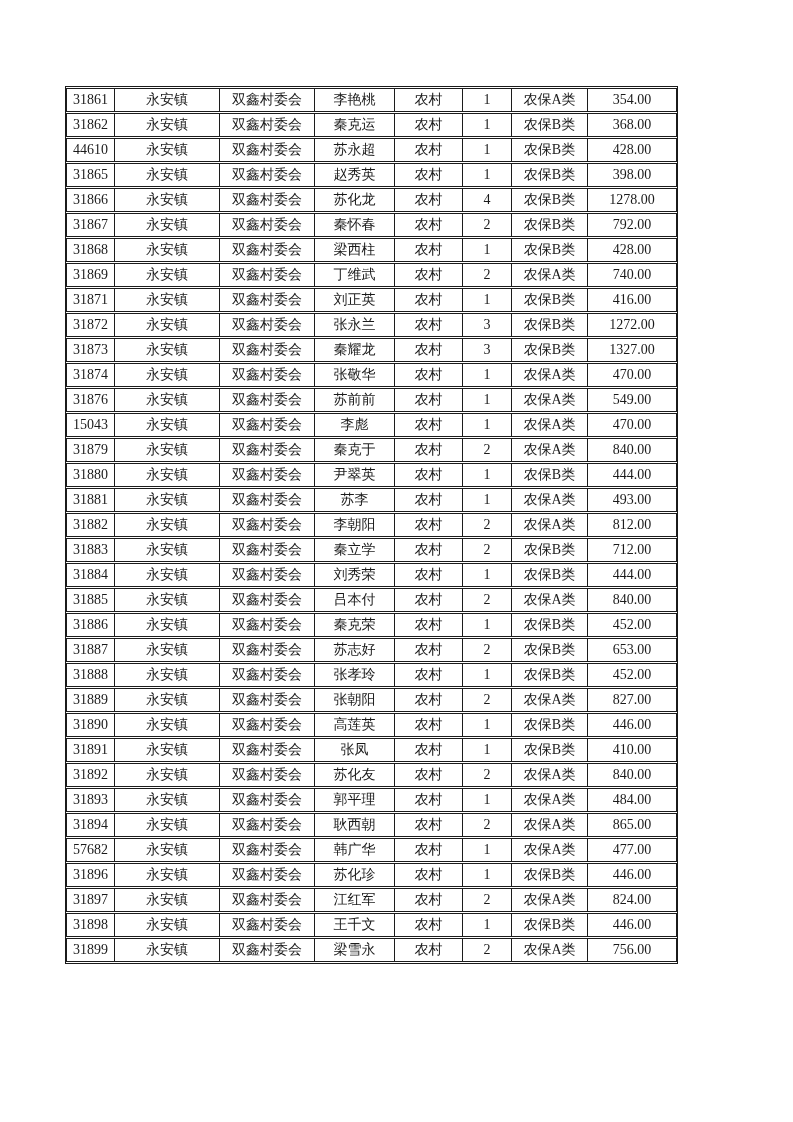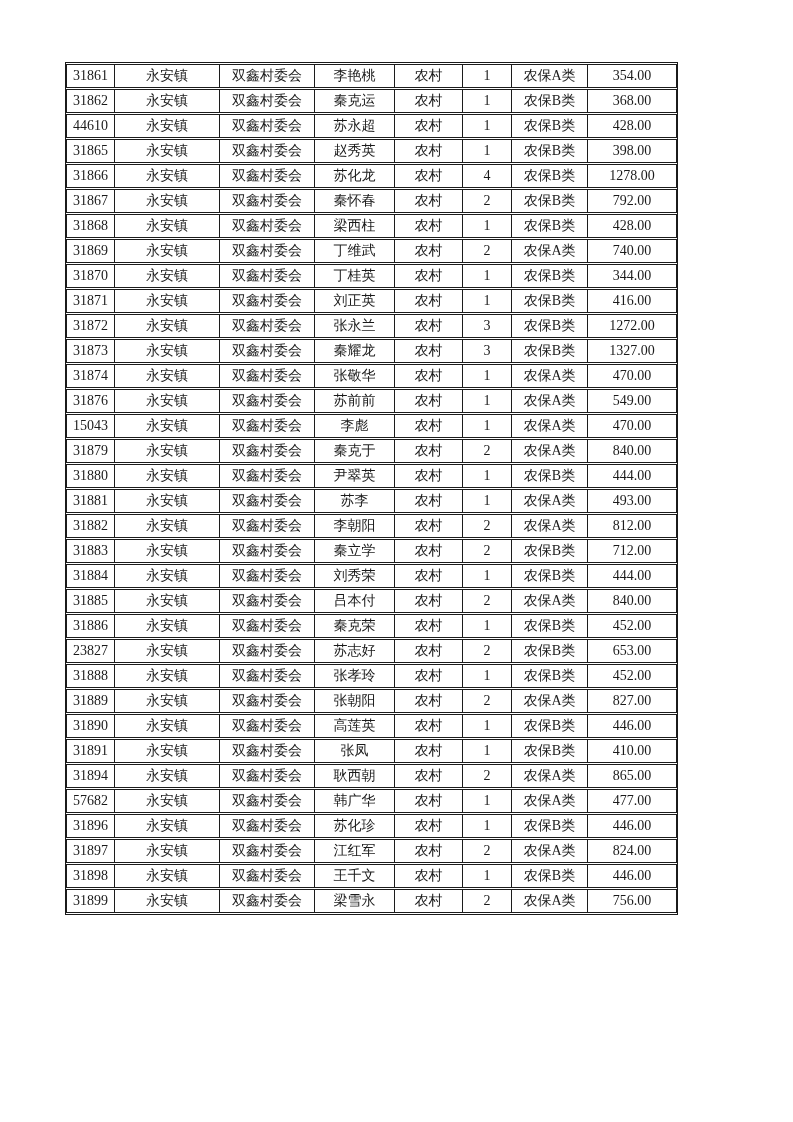--- a/index.html
+++ b/index.html
@@ -11,21 +11,21 @@
     width: 793px;
     height: 1122px;
     position: relative;
     font-family: "Liberation Serif", "DejaVu Serif", serif;
   }
   * { box-sizing: border-box; }
 
   .table-wrap {
     position: absolute;
     left: 65px;
-    top: 62px;
+    top: 86px;
     border: 1px solid #1a1a1a;
   }
 
   table.data-table {
     border-collapse: separate;
     border-spacing: 0 1px;
     table-layout: fixed;
     width: 611px;
   }
 
@@ -145,30 +145,20 @@
           <td>31869</td>
           <td>永安镇</td>
           <td>双鑫村委会</td>
           <td>丁维武</td>
           <td>农村</td>
           <td>2</td>
           <td>农保A类</td>
           <td>740.00</td>
         </tr>
         <tr>
-          <td>31870</td>
-          <td>永安镇</td>
-          <td>双鑫村委会</td>
-          <td>丁桂英</td>
-          <td>农村</td>
-          <td>1</td>
-          <td>农保B类</td>
-          <td>344.00</td>
-        </tr>
-        <tr>
           <td>31871</td>
           <td>永安镇</td>
           <td>双鑫村委会</td>
           <td>刘正英</td>
           <td>农村</td>
           <td>1</td>
           <td>农保B类</td>
           <td>416.00</td>
         </tr>
         <tr>
@@ -295,21 +285,21 @@
           <td>31886</td>
           <td>永安镇</td>
           <td>双鑫村委会</td>
           <td>秦克荣</td>
           <td>农村</td>
           <td>1</td>
           <td>农保B类</td>
           <td>452.00</td>
         </tr>
         <tr>
-          <td>23827</td>
+          <td>31887</td>
           <td>永安镇</td>
           <td>双鑫村委会</td>
           <td>苏志好</td>
           <td>农村</td>
           <td>2</td>
           <td>农保B类</td>
           <td>653.00</td>
         </tr>
         <tr>
           <td>31888</td>
@@ -343,20 +333,40 @@
         </tr>
         <tr>
           <td>31891</td>
           <td>永安镇</td>
           <td>双鑫村委会</td>
           <td>张凤</td>
           <td>农村</td>
           <td>1</td>
           <td>农保B类</td>
           <td>410.00</td>
+        </tr>
+        <tr>
+          <td>31892</td>
+          <td>永安镇</td>
+          <td>双鑫村委会</td>
+          <td>苏化友</td>
+          <td>农村</td>
+          <td>2</td>
+          <td>农保A类</td>
+          <td>840.00</td>
+        </tr>
+        <tr>
+          <td>31893</td>
+          <td>永安镇</td>
+          <td>双鑫村委会</td>
+          <td>郭平理</td>
+          <td>农村</td>
+          <td>1</td>
+          <td>农保A类</td>
+          <td>484.00</td>
         </tr>
         <tr>
           <td>31894</td>
           <td>永安镇</td>
           <td>双鑫村委会</td>
           <td>耿西朝</td>
           <td>农村</td>
           <td>2</td>
           <td>农保A类</td>
           <td>865.00</td>

